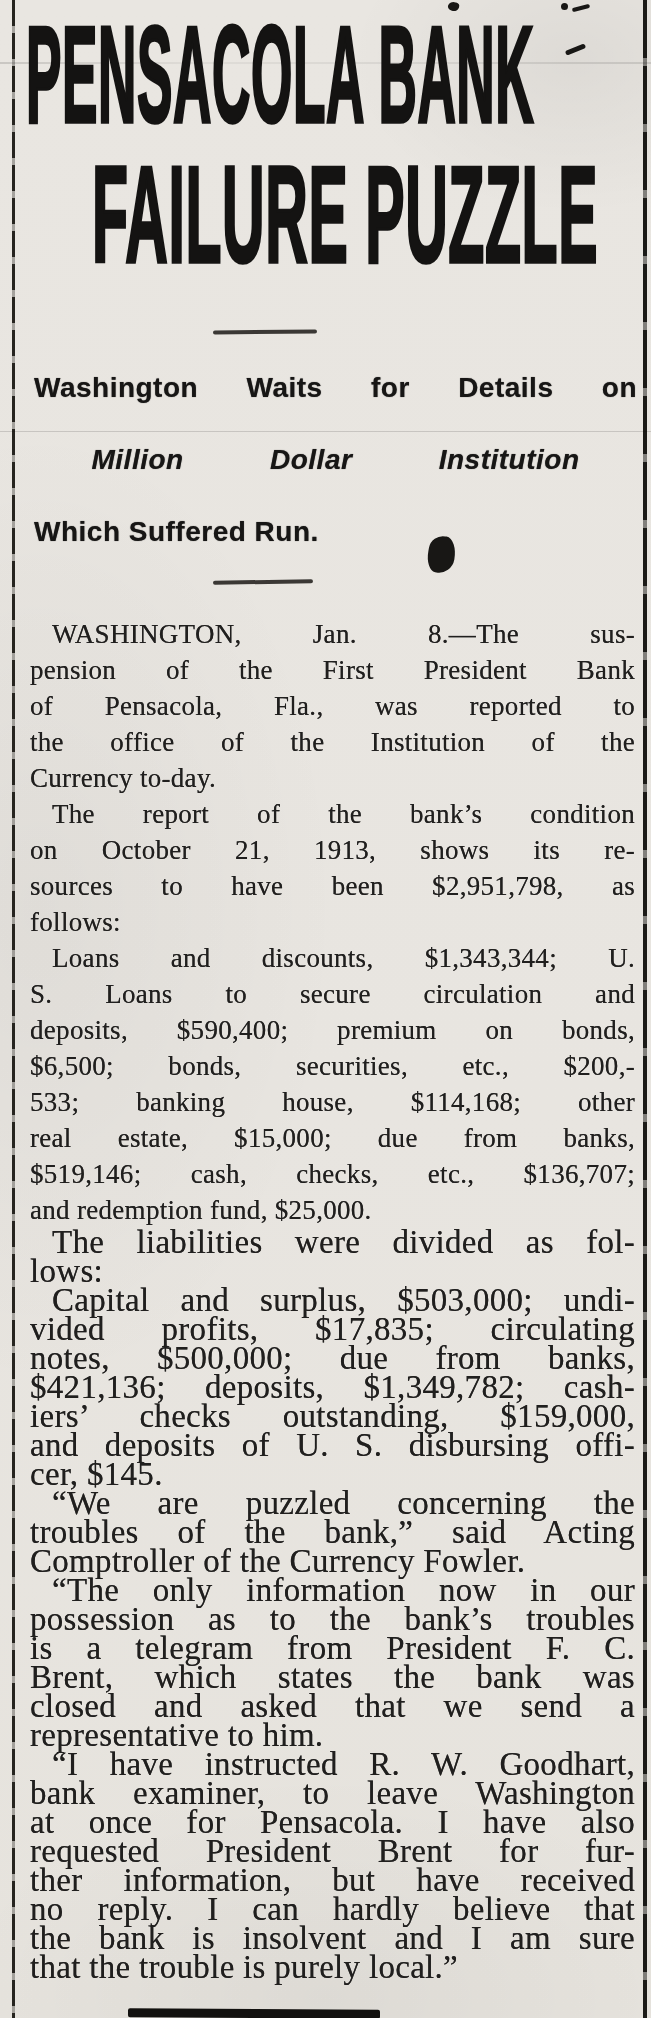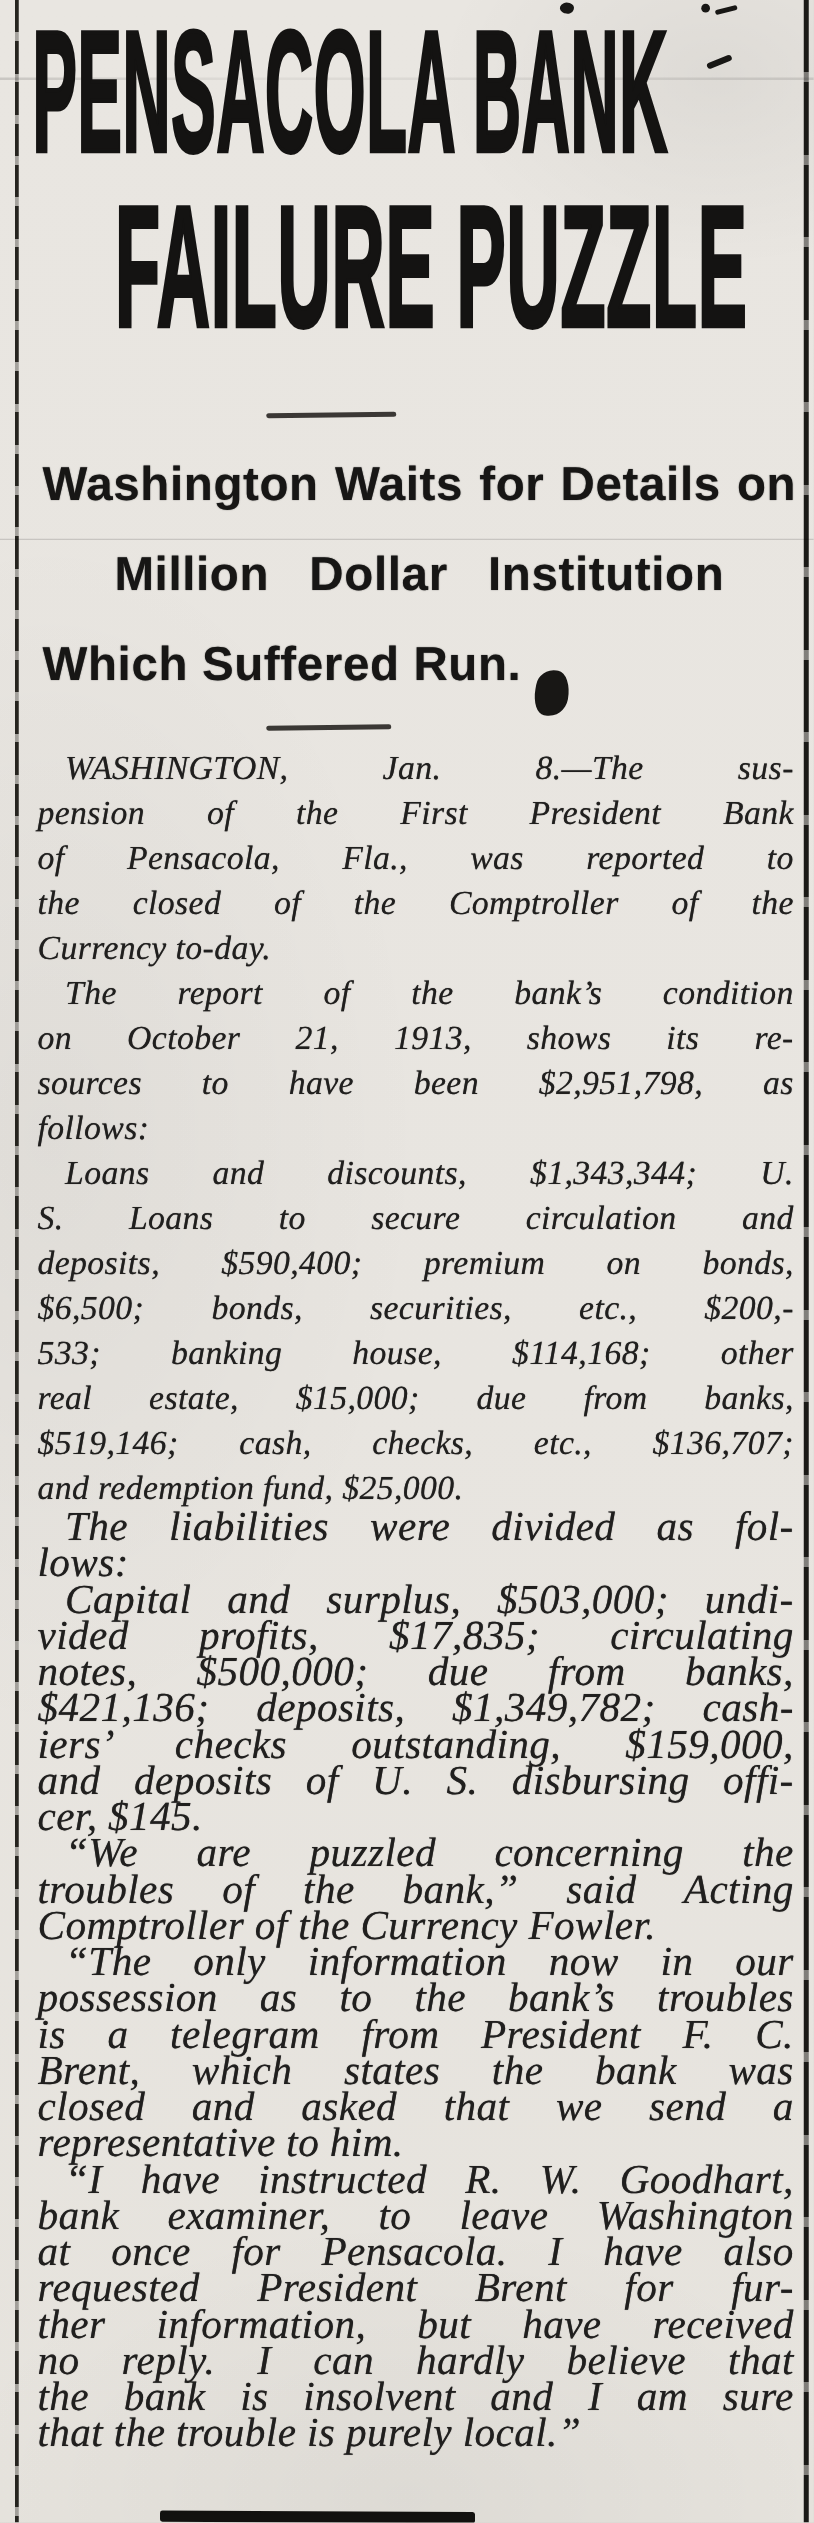--- a/index.html
+++ b/index.html
@@ -54,30 +54,30 @@
   .hl1 .hl-text{margin-left:26px;transform:scale(0.56,1.45);}
   .hl2 .hl-text{margin-left:92px;transform:scale(0.62,1.45);}
   
   .divider{height:4px;background:#22201d;border-radius:2px;opacity:.88;}
   .divider-a{width:104px;margin:44px 0 0 213px;transform:rotate(-.6deg);}
   .divider-b{width:100px;margin:12px 0 0 213px;transform:rotate(-.8deg);}
   
   .subhead{margin-top:18px;padding:0 14px 0 34px;position:relative;}
   .sh-line{
     font-family:"Liberation Sans",sans-serif;font-weight:bold;
-    font-size:38px;line-height:72px;color:#171615;
+    font-size:28px;line-height:72px;color:#171615;
     text-shadow:0 0 1px rgba(10,10,10,.65);
     letter-spacing:.5px;
   }
   .sh-line:nth-child(1){text-align:justify;text-align-last:justify;}
-  .sh-line:nth-child(2){width:488px;margin:0 auto;text-align:justify;text-align-last:justify;}
+  .sh-line:nth-child(2){width:488px;margin:0 auto;text-align:justify;text-align-last:justify;font-style:italic;}
   .sh-line:nth-child(3){text-align:left;}
   .blot-run{left:428px;top:536px;width:27px;height:37px;border-radius:55% 45% 60% 40%/40% 60% 45% 55%;transform:rotate(10deg);}
   
-  .article-body{margin-top:12px;padding:0 16px 0 30px;font-style:italic;}
+  .article-body{margin-top:32px;padding:0 16px 0 30px;}
   .para{margin:0;}
   .bline{
     text-align:justify;text-align-last:justify;
     letter-spacing:.3px;color:#201f1e;
     text-shadow:0 0 .6px rgba(20,20,20,.75);
     white-space:normal;
   }
   .para.loose .bline{font-size:27px;line-height:36px;}
   .para.tight .bline{font-size:33px;line-height:29px;}
   .bline.first{text-indent:22px;}
@@ -116,21 +116,21 @@
   </div>
   <div class="ink blot-run"></div>
 
   <div class="divider divider-b"></div>
 
   <div class="article-body">
       <div class="para loose">
         <div class="bline first">WASHINGTON, Jan. 8.—The sus-</div>
         <div class="bline">pension of the First President Bank</div>
         <div class="bline">of Pensacola, Fla., was reported to</div>
-        <div class="bline">the closed of the Comptroller of the</div>
+        <div class="bline">the office of the Institution of the</div>
         <div class="bline last">Currency to-day.</div>
       </div>
       <div class="para loose">
         <div class="bline first">The report of the bank’s condition</div>
         <div class="bline">on October 21, 1913, shows its re-</div>
         <div class="bline">sources to have been $2,951,798, as</div>
         <div class="bline last">follows:</div>
       </div>
       <div class="para loose">
         <div class="bline first">Loans and discounts, $1,343,344; U.</div>

